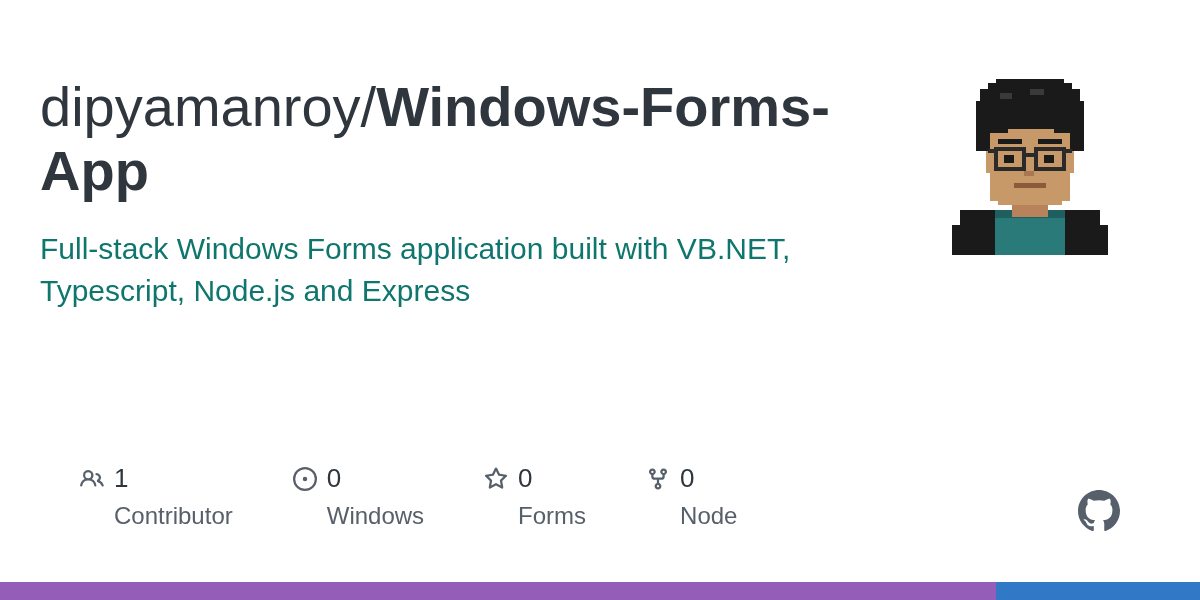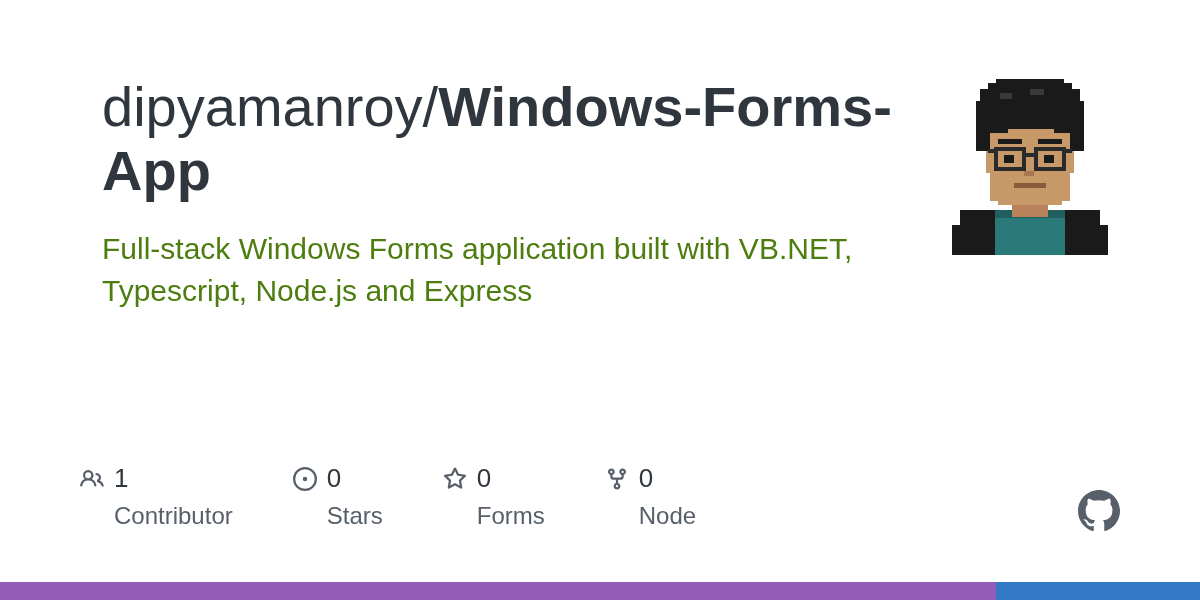--- a/index.html
+++ b/index.html
@@ -9,22 +9,23 @@
     }
     body {
       width: 1200px;
       height: 600px;
       font-family: -apple-system, BlinkMacSystemFont, "Segoe UI", Helvetica, Arial, sans-serif;
       background: #ffffff;
       position: relative;
       overflow: hidden;
     }
     .content {
-      padding: 75px 80px 0 102px;
-      display: flex;
+      padding: 75px 80px 0 40px;
+      display: flex;
+      justify-content: space-between;
     }
     .left {
       flex: 1;
       max-width: 820px;
     }
     .title {
       font-size: 56px;
       line-height: 1.15;
       color: #2f363d;
       font-weight: 400;
@@ -35,21 +36,21 @@
     }
     .title .sep {
       font-weight: 400;
     }
     .title .repo {
       font-weight: 700;
     }
     .description {
       font-size: 30px;
       line-height: 1.4;
-      color: #4d7c0f;
+      color: #0f766e;
       font-weight: 400;
     }
     .avatar {
       width: 180px;
       height: 180px;
       border-radius: 6px;
       overflow: hidden;
       flex-shrink: 0;
       margin-left: 40px;
       background: #ffffff;
@@ -208,21 +209,21 @@
   <div class="stat">
     <div class="stat-top">
       <span class="stat-icon">
         <svg viewBox="0 0 16 16">
             <path d="M8 9.5a1.5 1.5 0 1 0 0-3 1.5 1.5 0 0 0 0 3Z"></path>
             <path d="M8 0a8 8 0 1 1 0 16A8 8 0 0 1 8 0ZM1.5 8a6.5 6.5 0 1 0 13 0 6.5 6.5 0 0 0-13 0Z"></path>
           </svg>
       </span>
       <span class="stat-count">0</span>
     </div>
-    <div class="stat-label">Stars</div>
+    <div class="stat-label">Windows</div>
   </div>
 
   <div class="stat">
     <div class="stat-top">
       <span class="stat-icon">
         <svg viewBox="0 0 16 16">
             <path d="M8 .25a.75.75 0 0 1 .673.418l1.882 3.815 4.21.612a.75.75 0 0 1 .416 1.279l-3.046 2.97.719 4.192a.751.751 0 0 1-1.088.791L8 12.347l-3.766 1.98a.75.75 0 0 1-1.088-.79l.72-4.194L.818 6.374a.75.75 0 0 1 .416-1.28l4.21-.611L7.327.668A.75.75 0 0 1 8 .25Zm0 2.445L6.615 5.5a.75.75 0 0 1-.564.41l-3.097.45 2.24 2.184a.75.75 0 0 1 .216.664l-.528 3.084 2.769-1.456a.75.75 0 0 1 .698 0l2.77 1.456-.53-3.084a.75.75 0 0 1 .216-.664l2.24-2.183-3.096-.45a.75.75 0 0 1-.564-.41L8 2.694Z"></path>
           </svg>
       </span>
       <span class="stat-count">0</span>

